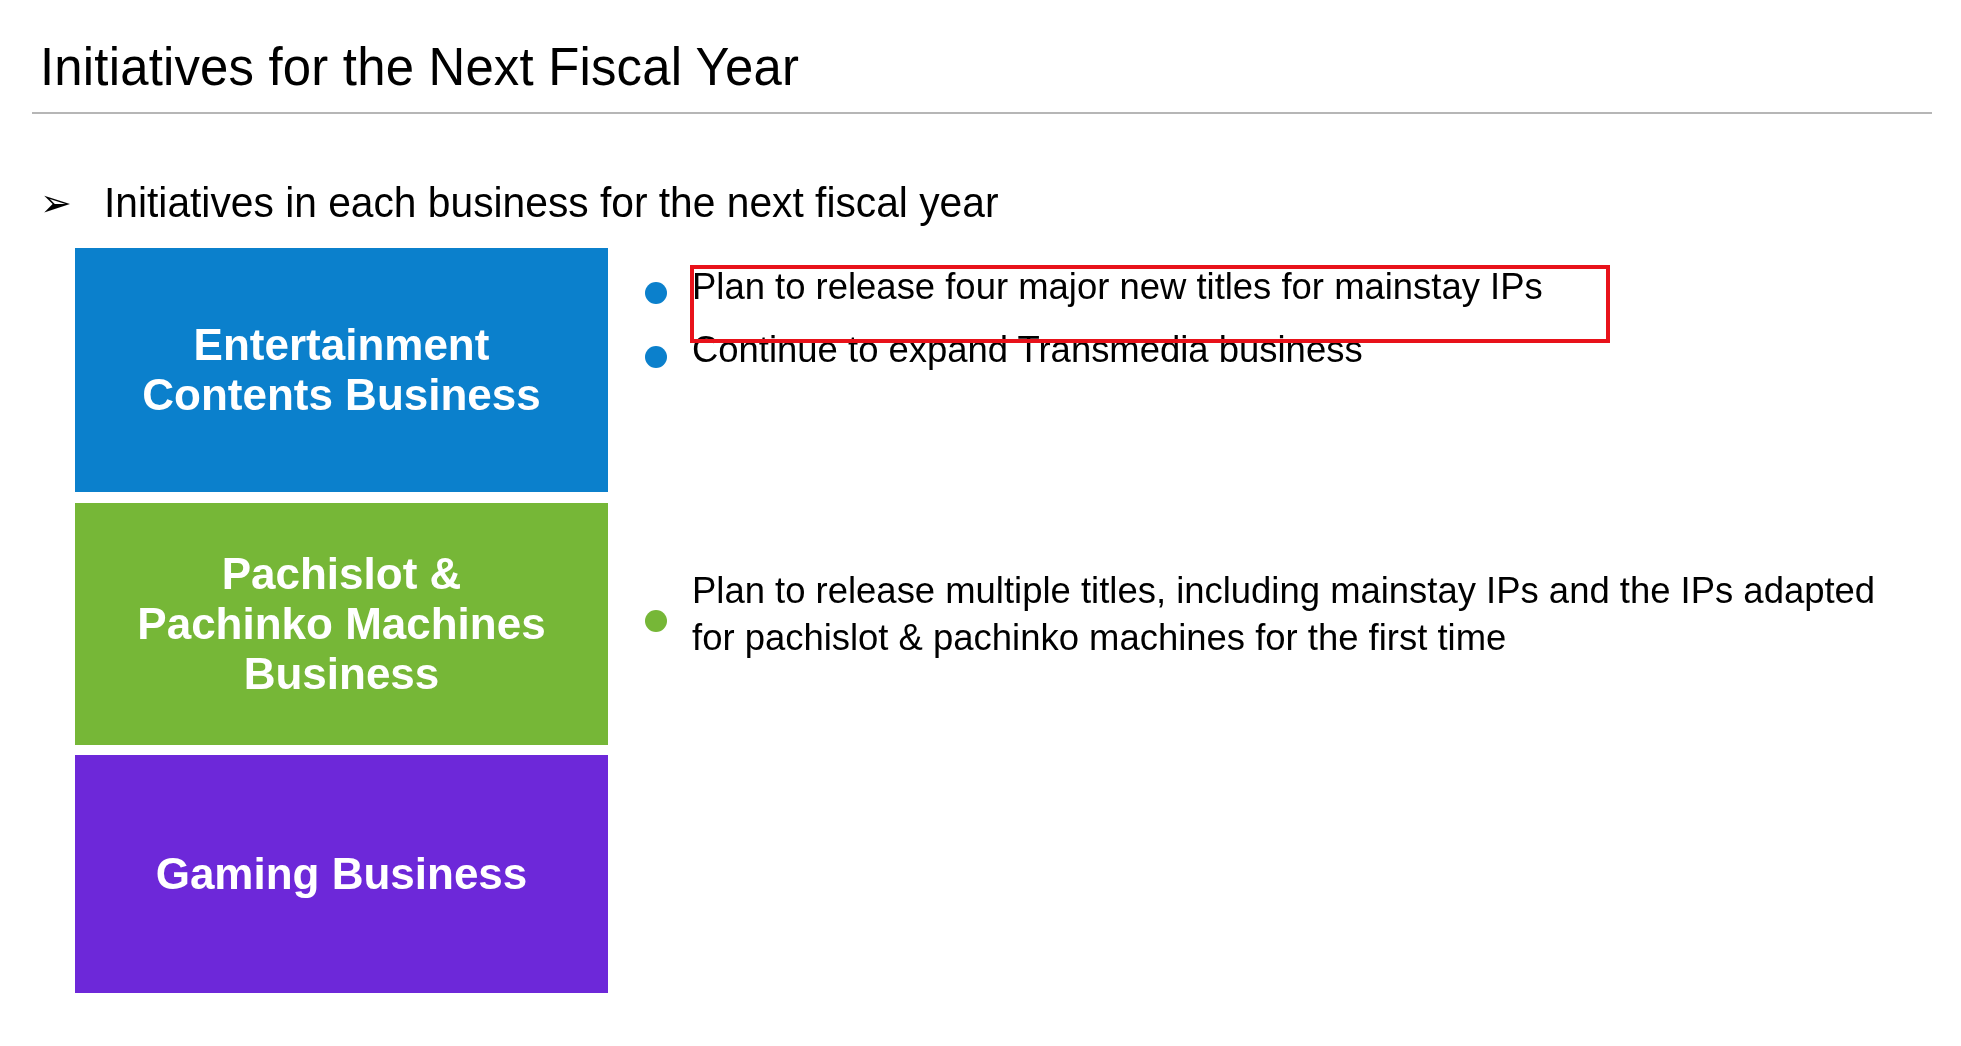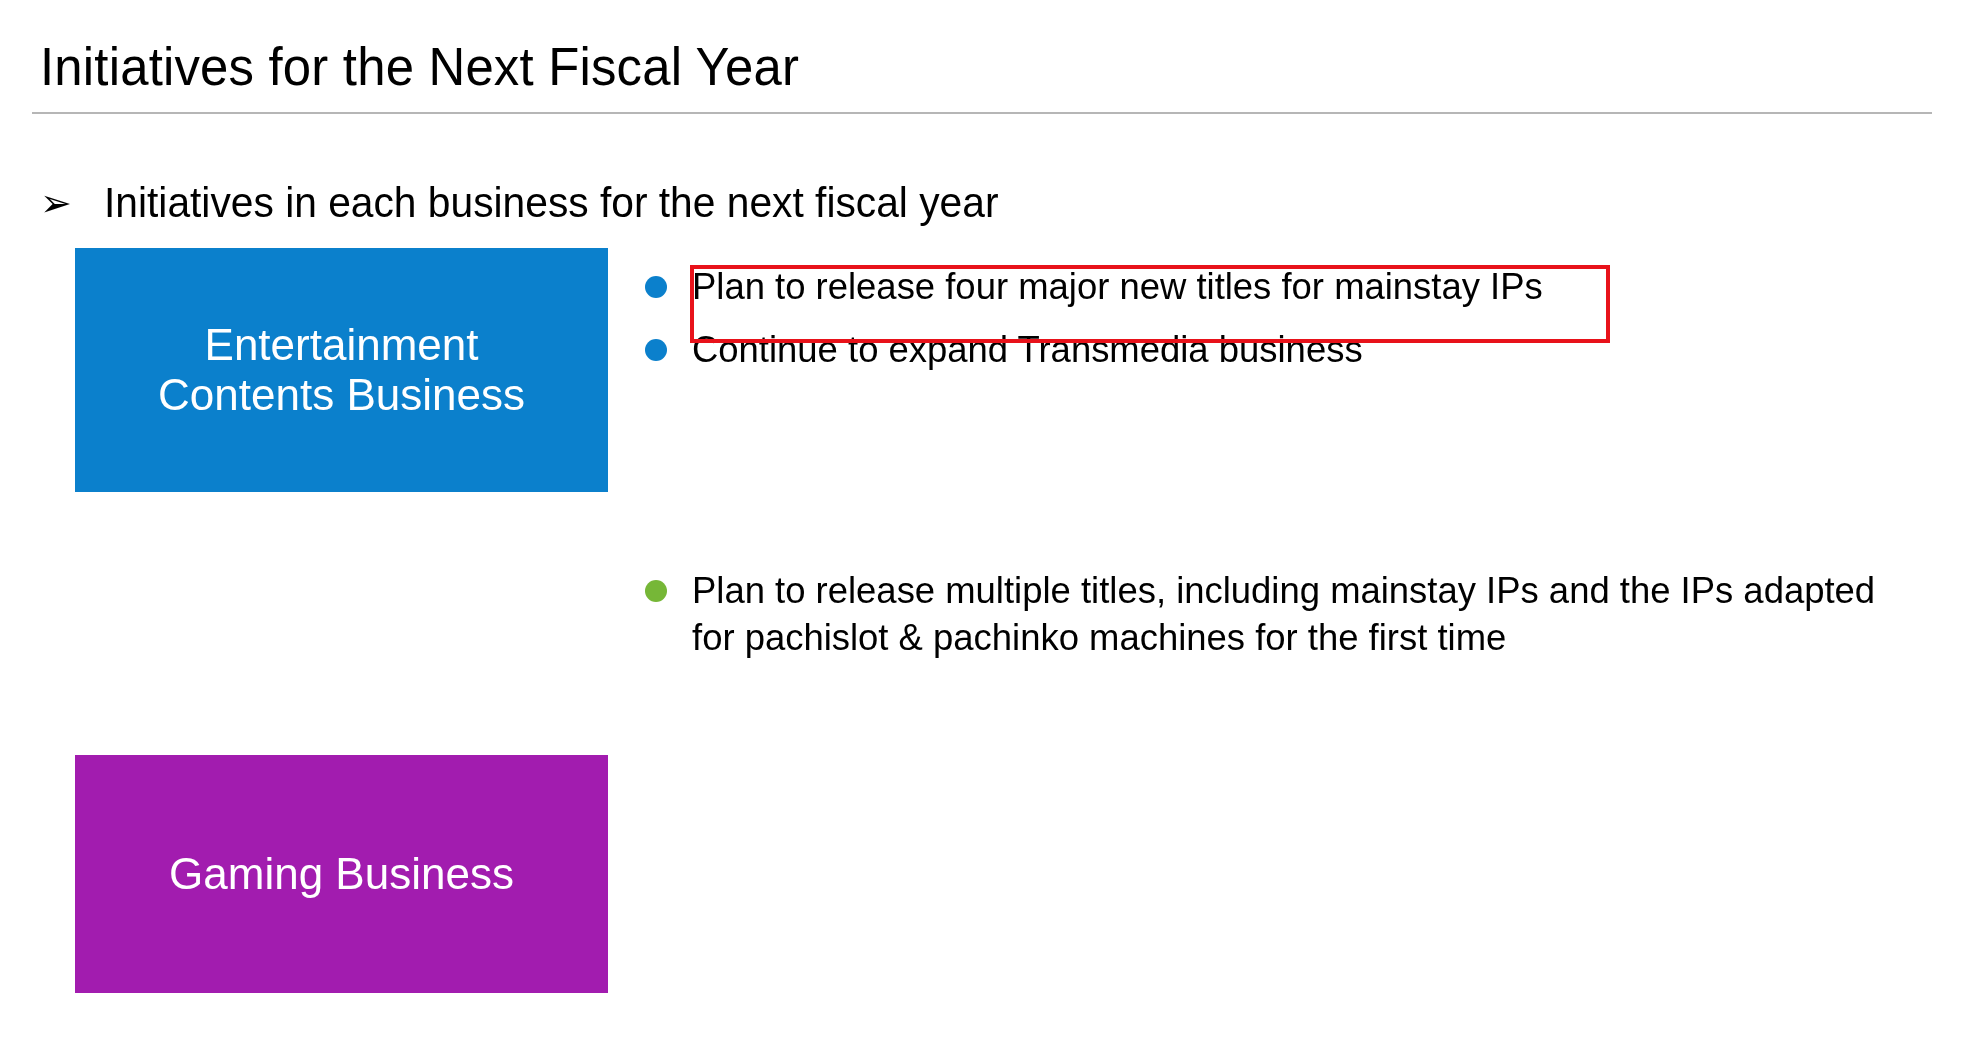--- a/index.html
+++ b/index.html
@@ -131,35 +131,35 @@
     position: absolute;
     left: 75px;
     width: 533px;
     display: flex;
     align-items: center;
     justify-content: center;
     box-sizing: border-box;
   }
   .section-box-label {
     color: #ffffff;
-    font-weight: 400;
+    font-weight: 700;
     font-size: 44px;
     line-height: 1.13;
     text-align: center;
     padding: 0 12px;
     white-space: pre-line;
   }
   .bullet-list {
     position: absolute;
     left: 645px;
     width: 1290px;
   }
   .bullet-item {
     display: flex;
-    align-items: flex-start;
+    align-items: center;
     margin-bottom: 16px;
   }
   .bullet-dot {
     flex: 0 0 auto;
     width: 22px;
     height: 22px;
     border-radius: 50%;
     margin-top: 13px;
     margin-right: 25px;
   }
@@ -191,21 +191,21 @@
   }
   #section-pachislot .bullet-list { top: 48px; }
   #section-pachislot .bullet-dot { background: #76b737; }
   #section-pachislot .bullet-item { margin-bottom: 22px; margin-top: 16px; }
 
   
   #section-gaming { top: 755px; height: 238px; }
   #section-gaming .section-box {
     top: 0;
     height: 238px;
-    background: #a21caf;
+    background: #6d28d9;
   }
   #section-gaming .bullet-list { top: 82px; }
   #section-gaming .bullet-dot { background: #e8711f; }
   #section-gaming .bullet-item { margin-bottom: 24px; }
 
   
   #highlight-box {
     position: absolute;
     left: 690px;
     top: 265px;
@@ -240,20 +240,25 @@
       <span class="bullet-text">Plan to release four major new titles for mainstay IPs</span>
     </div>
     <div class="bullet-item">
       <span class="bullet-dot"></span>
       <span class="bullet-text">Continue to expand Transmedia business</span>
     </div>
   </div>
 </div>
 
 <div class="section" id="section-pachislot">
+  <div class="section-box">
+    <div class="section-box-label">Pachislot &amp;
+Pachinko Machines
+Business</div>
+  </div>
   <div class="bullet-list">
     <div class="bullet-item">
       <span class="bullet-dot"></span>
       <span class="bullet-text">Plan to release multiple titles, including mainstay IPs and the IPs adapted for pachislot &amp; pachinko machines for the first time</span>
     </div>
   </div>
 </div>
 
 <div class="section" id="section-gaming">
   <div class="section-box">

